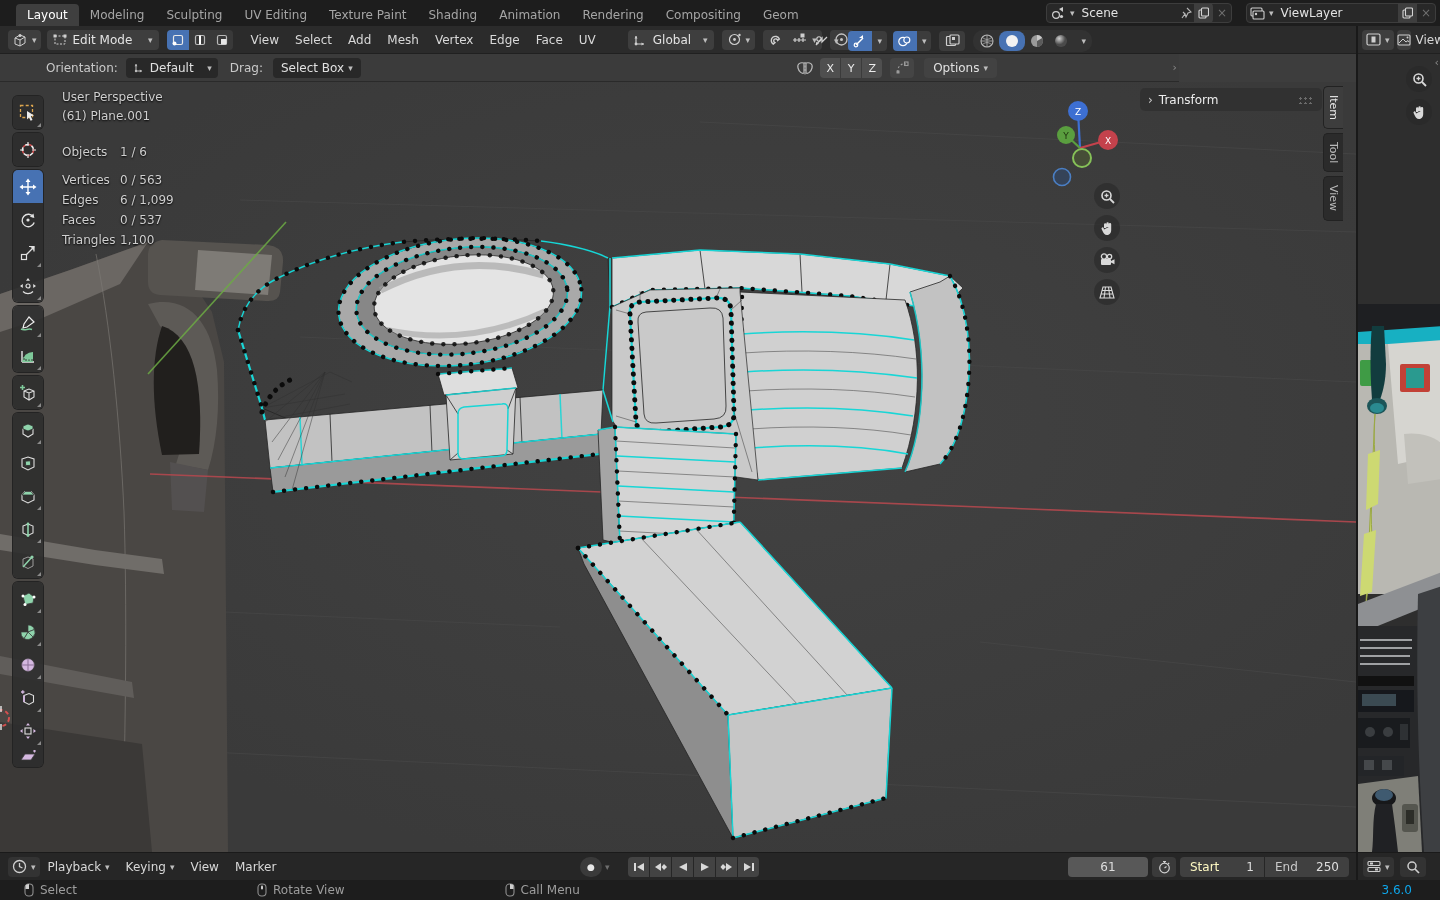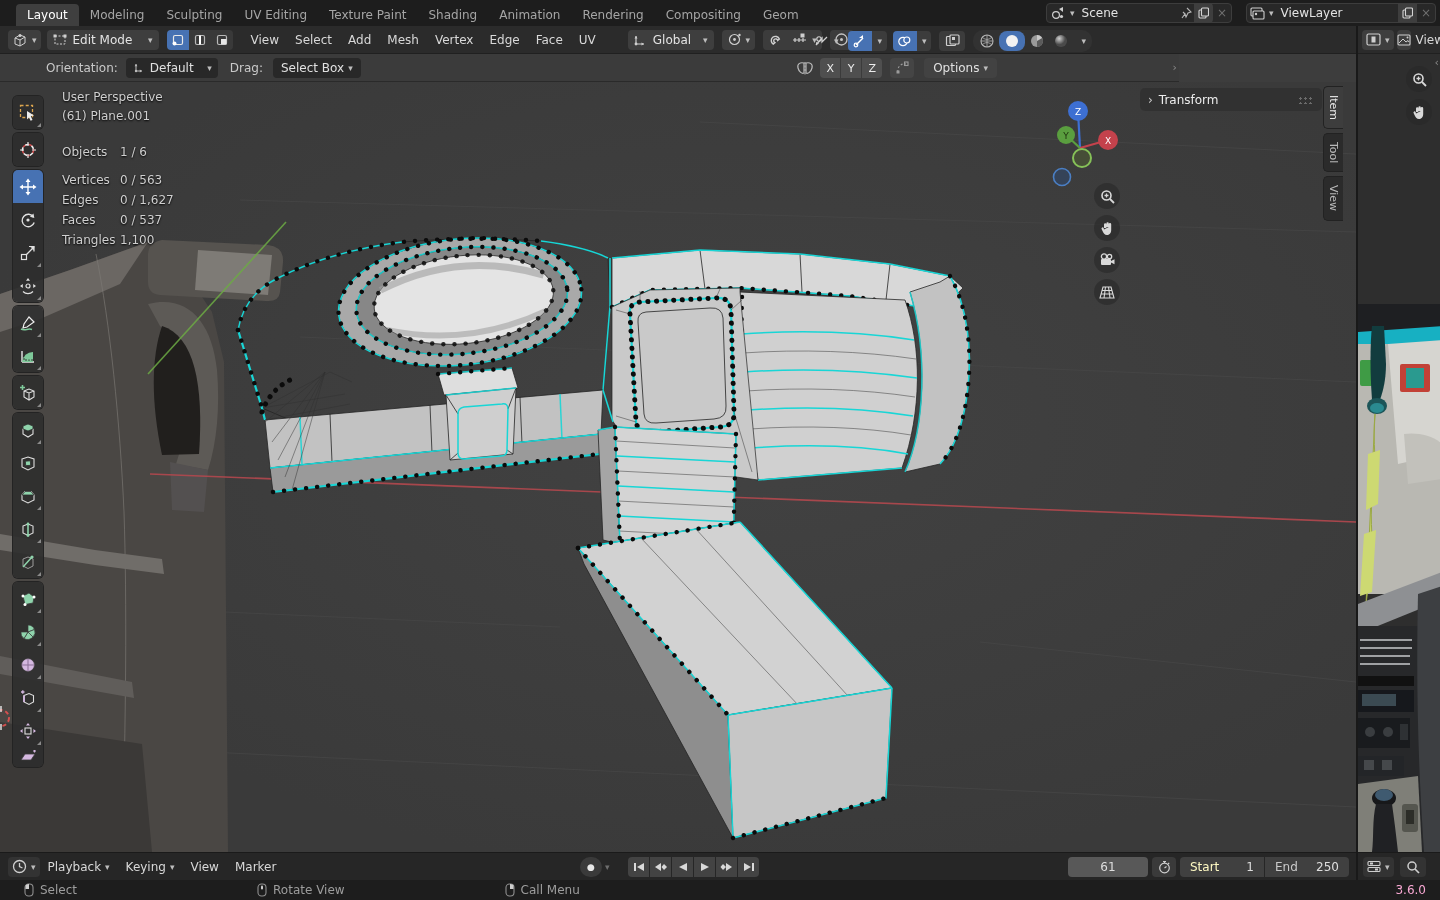--- a/index.html
+++ b/index.html
@@ -461,21 +461,21 @@
         <div class="row" style="margin-top:4px">
             <span class="statlbl" style="width:58px">Objects</span>
             <span class="statlbl">1 / 6</span>
           </div>
         <div class="row" style="margin-top:14px">
             <span class="statlbl" style="width:58px">Vertices</span>
             <span class="statlbl">0 / 563</span>
           </div>
         <div class="row" style="margin-top:6px">
             <span class="statlbl" style="width:58px">Edges</span>
-            <span class="statlbl">0 / 1,627</span>
+            <span class="statlbl">6 / 1,099</span>
           </div>
         <div class="row" style="margin-top:6px">
             <span class="statlbl" style="width:58px">Faces</span>
             <span class="statlbl">0 / 537</span>
           </div>
         <div class="row" style="margin-top:6px">
             <span class="statlbl" style="width:58px">Triangles</span>
             <span class="statlbl">1,100</span>
           </div>
       </div>
@@ -875,16 +875,16 @@
         </svg>
       <span class="hint">Rotate View</span>
     </div>
     <div class="row" style="margin-left:160px">
       <svg width="10" height="14" viewBox="0 0 10 14">
           <rect x="1" y="1" width="8" height="12" rx="3.5" fill="none" stroke="#8f8f8f" stroke-width="1.1"></rect>
           <path d="M8.5,2.5 a3.5,3 0 0 0 -3.5,-1.5 V6 H8.5 Z" fill="#cfcfcf"></path>
         </svg>
       <span class="hint">Call Menu</span>
     </div>
-    <span style="position:absolute;right:14px;color:#f9a8d4;font-size:12px">3.6.0</span>
+    <span style="position:absolute;right:28px;color:#0ea5e9;font-size:12px">3.6.0</span>
   </div>
 
 </div>
 
 </body></html>

